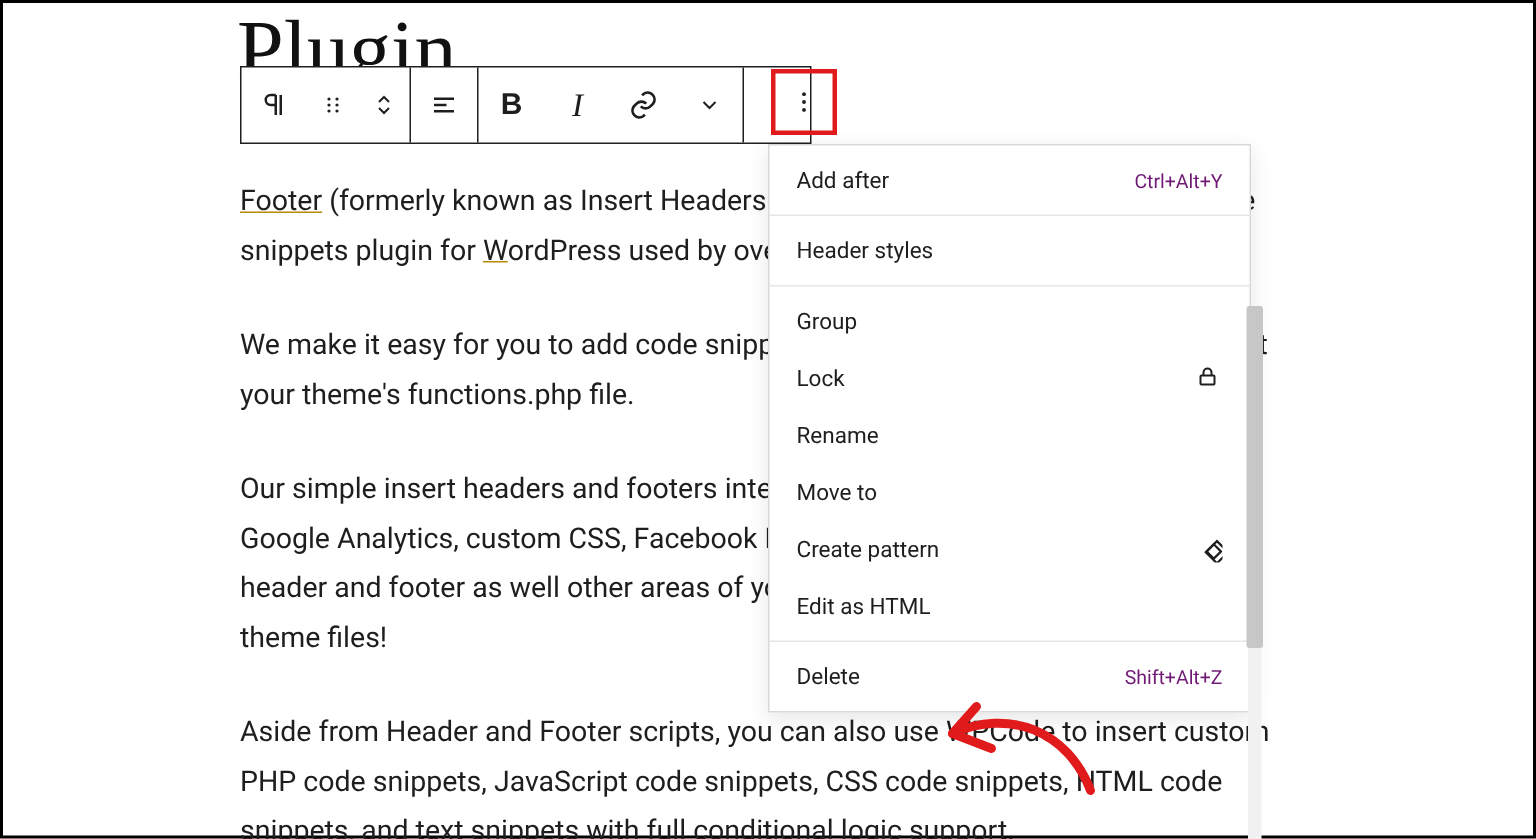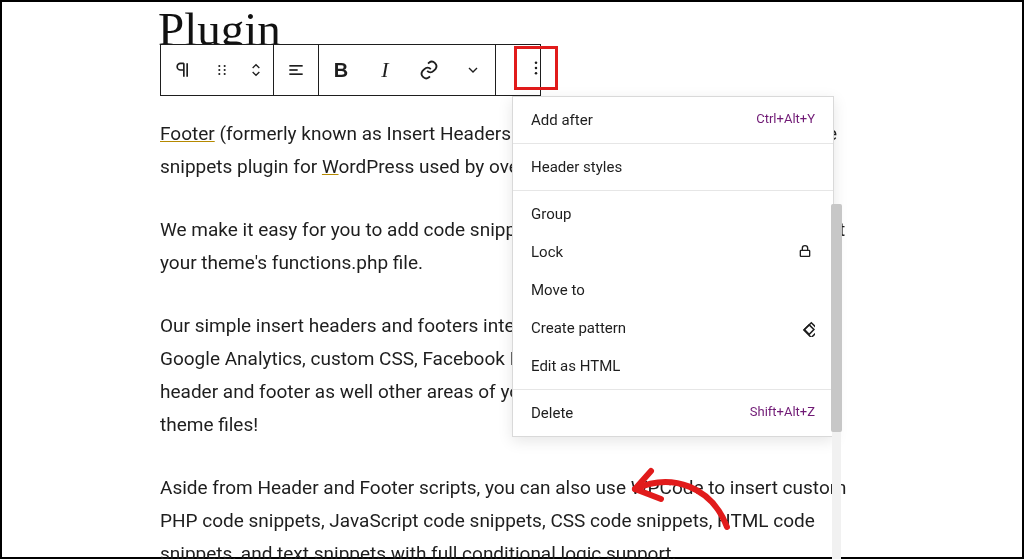--- a/index.html
+++ b/index.html
@@ -1,36 +1,36 @@
 <!DOCTYPE html>
 <html><head>
 <meta charset="utf-8">
 <style>
   html,body{margin:0;padding:0;width:1024px;height:559px;background:#fff;font-family:-apple-system,"Segoe UI",Roboto,Arial,sans-serif;color:#1e1e1e;overflow:hidden}
   .frame{position:absolute;inset:0;border:2px solid #000;box-sizing:border-box}
-  .title{font-family:"Times New Roman",Georgia,serif;font-size:47px;position:absolute;left:156px;top:0;color:#111}
+  .title{font-family:"Times New Roman",Georgia,serif;font-size:56px;position:absolute;left:156px;top:0;color:#111}
   
   .toolbar{position:absolute;left:158px;top:42px;height:50px;display:flex;border:1px solid #1e1e1e;background:#fff}
   .tgroup{display:flex;align-items:center;border-right:1px solid #1e1e1e}
   .tgroup:last-child{border-right:none}
   .tbtn{width:44px;height:48px;display:flex;align-items:center;justify-content:center;color:#1e1e1e}
   .tbtn.sm{width:34px}
   .tbtn svg{display:block}
   .bold{font-weight:700;font-size:20px;font-family:Arial}
   .ital{font-style:italic;font-family:"Times New Roman",serif;font-size:22px}
   .more-wrap{position:absolute;left:512px;top:44px;width:44px;height:44px;border:3px solid #e11b1b;box-sizing:border-box;display:flex;align-items:center;justify-content:center}
   
   .body{position:absolute;left:158px;top:115px;width:710px;font-size:19px;line-height:33px;color:#1e1e1e}
   .body p{margin:0 0 30px 0}
   .ul{text-decoration:underline;text-decoration-color:#b58900}
   
   .menu{position:absolute;left:510px;top:94px;width:320px;background:#fff;border:1px solid #d9d9d9;box-shadow:0 4px 14px rgba(0,0,0,.1);font-size:15px;color:#1e1e1e}
   .menu .sec{border-bottom:1px solid #e6e6e6;padding:4px 0}
   .menu .sec:last-child{border-bottom:none}
-  .mi{display:flex;align-items:flex-start;justify-content:space-between;padding:10px 18px}
+  .mi{display:flex;align-items:flex-end;justify-content:space-between;padding:10px 18px}
   .mi .lbl{}
   .mi .sc{color:#701a75;font-size:13px}
   .mi .ico{width:18px;height:18px;color:#1e1e1e}
   .scroll-track{position:absolute;left:830px;top:202px;width:9px;height:357px;background:#f1f1f1}
   .scroll-thumb{position:absolute;left:-1px;top:0;width:11px;height:228px;background:#c7c7c7;border-radius:2px}
   
   .arrow{position:absolute;left:615px;top:455px;pointer-events:none}
 </style>
 </head>
 <body>
@@ -128,20 +128,23 @@
           <span class="lbl">Group</span>
         </div>
       <div class="mi">
         <span class="lbl">Lock</span>
         <span class="ico"><svg width="16" height="16" viewBox="0 0 24 24" fill="none" stroke="currentColor" stroke-width="2">
               <rect x="5" y="11" width="14" height="9" rx="1"></rect>
               <path d="M8 11V8a4 4 0 118 0v3"></path>
             </svg></span>
       </div>
       <div class="mi">
+          <span class="lbl">Rename</span>
+        </div>
+      <div class="mi">
           <span class="lbl">Move to</span>
         </div>
       <div class="mi">
         <span class="lbl">Create pattern</span>
         <span class="ico"><svg width="18" height="18" viewBox="0 0 24 24" fill="none" stroke="currentColor" stroke-width="2">
               <rect x="12" y="2" width="14" height="14" transform="rotate(45 12 12)"></rect>
               <rect x="12" y="6" width="9" height="9" transform="rotate(45 12 12)"></rect>
             </svg></span>
       </div>
       <div class="mi">

